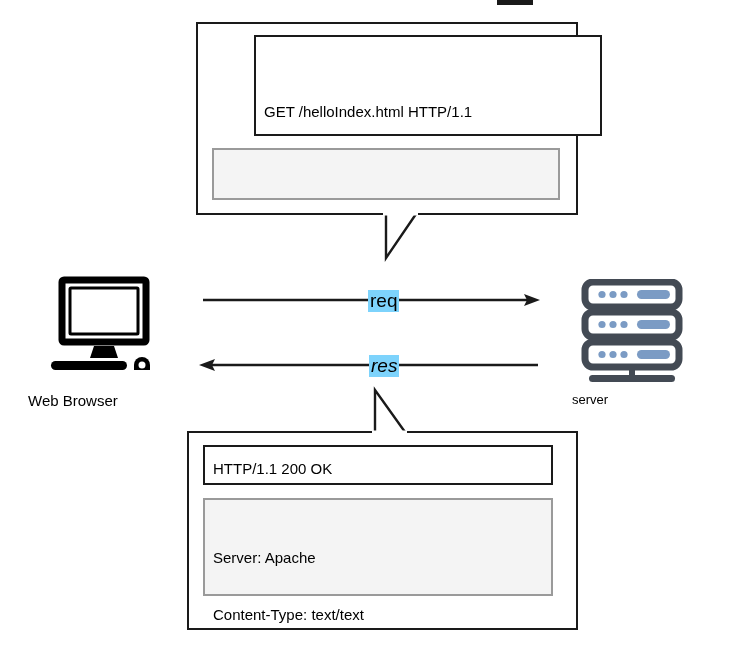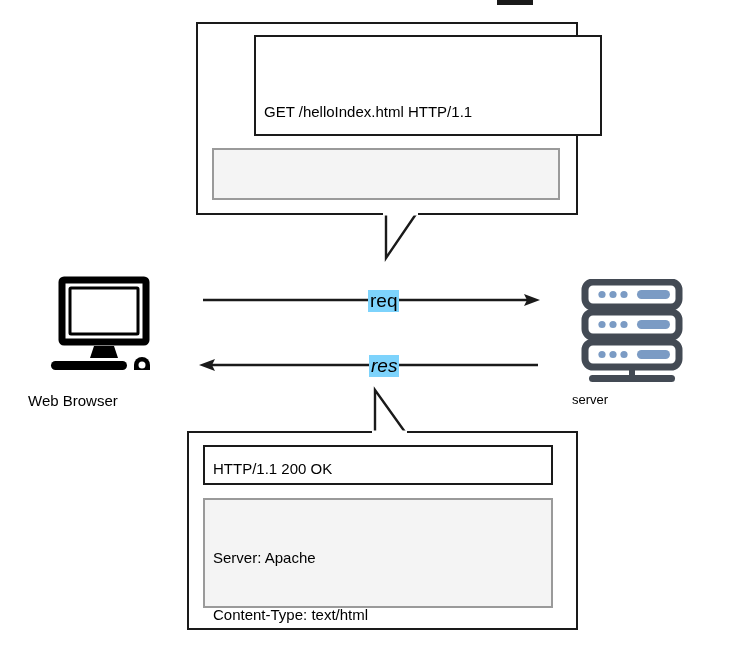--- a/index.html
+++ b/index.html
@@ -71,21 +71,21 @@
     left: 14px;
     top: 124px;
     width: 348px;
     height: 52px;
   }
 
   #response-headers-box {
     left: 14px;
     top: 65px;
     width: 350px;
-    height: 110px;
+    height: 98px;
   }
 
   .box-text {
     position: absolute;
     font-size: 15px;
     line-height: 19px;
     white-space: pre;
     color: #000000;
   }
 
@@ -205,21 +205,21 @@
 
 <div class="callout" id="response-callout">
 
   <div class="inner-box" id="status-line-box">
     <div class="box-text" id="status-text-block">HTTP/1.1 200 OK</div>
   </div>
 
   <div class="shaded-box" id="response-headers-box">
     <div class="box-text" id="response-text-block">
       <div>Server: Apache</div>
-      <div>Content-Type: text/html</div>
+      <div>Content-Type: text/text</div>
       <div>Date: Fri, 1 March 2000 12:12:12 GMT</div>
       
       
       
     </div>
   </div>
 
 </div>
 
 <svg id="diagram-overlay" viewBox="0 0 734 666">

